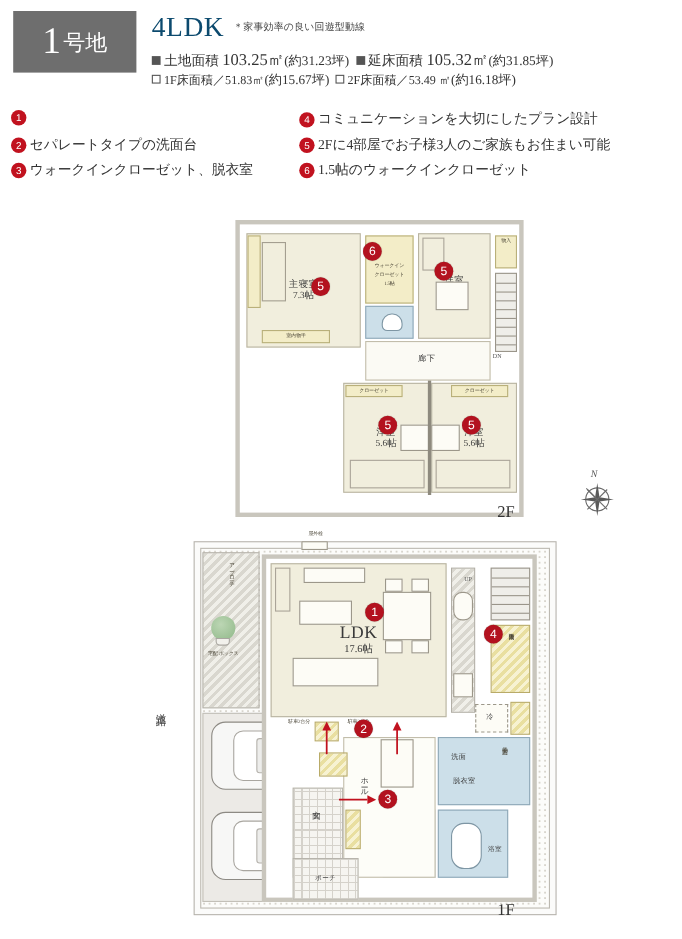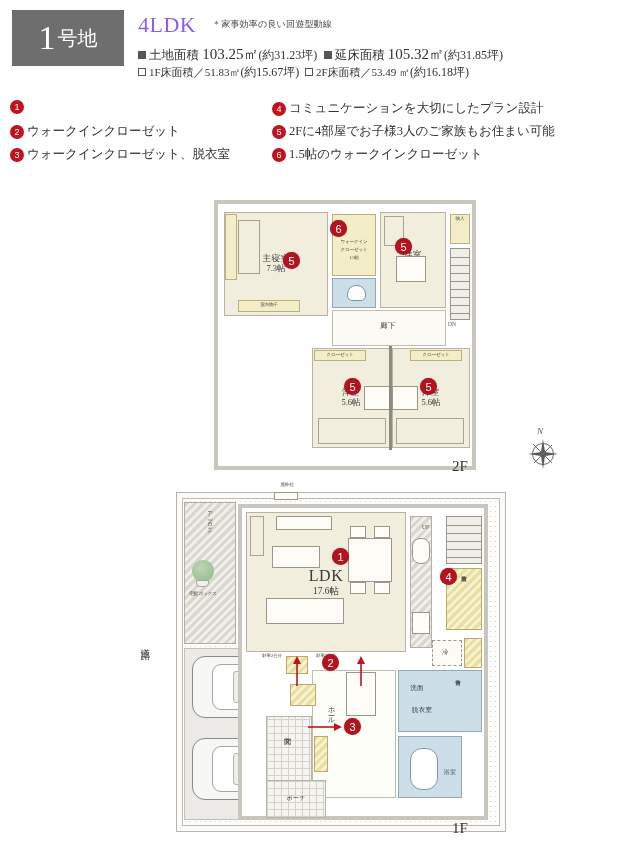--- a/index.html
+++ b/index.html
@@ -18,21 +18,21 @@
   .lot-badge {
     position:absolute; left:12px; top:10px; width:112px; height:56px;
     background:#6e6e6e; color:#fff;
     display:flex; align-items:center; justify-content:center;
   }
   .lot-badge .num { font-size:34px; line-height:1; font-family:"Liberation Serif",serif; }
   .lot-badge .suf { font-size:20px; letter-spacing:0px; margin-left:2px; }
 
   .plan-type {
     position:absolute; left:138px; top:12px;
-    font-size:22px; letter-spacing:0.5px; color:#8b5cf6;
+    font-size:25px; letter-spacing:0.5px; color:#0c4a6e;
   }
   .plan-note {
     position:absolute; left:212px; top:18px;
     font-size:9px; color:#444; letter-spacing:0.2px;
   }
   .area-line1 {
     position:absolute; left:138px; top:45px; font-size:12.5px; color:#333;
     white-space:nowrap;
   }
   .area-line2 {
@@ -155,21 +155,21 @@
     &nbsp;<span class="sq-open"></span><span>2F床面積／</span><span>53.49 ㎡</span><span class="sm">(約16.18坪)</span>
   </div>
 </div>
 
 <div class="features">
   <div class="feat fcol1 frow1">
     <span class="bullet">1</span>
   </div>
   <div class="feat fcol1 frow2">
     <span class="bullet">2</span>
-    <span>ウォークインクローゼット</span>
+    <span>セパレートタイプの洗面台</span>
   </div>
   <div class="feat fcol1 frow3">
     <span class="bullet">3</span>
     <span>ウォークインクローゼット、脱衣室</span>
   </div>
   <div class="feat fcol2 frow1">
     <span class="bullet">4</span>
     <span>コミュニケーションを大切にしたプラン設計</span>
   </div>
   <div class="feat fcol2 frow2">

